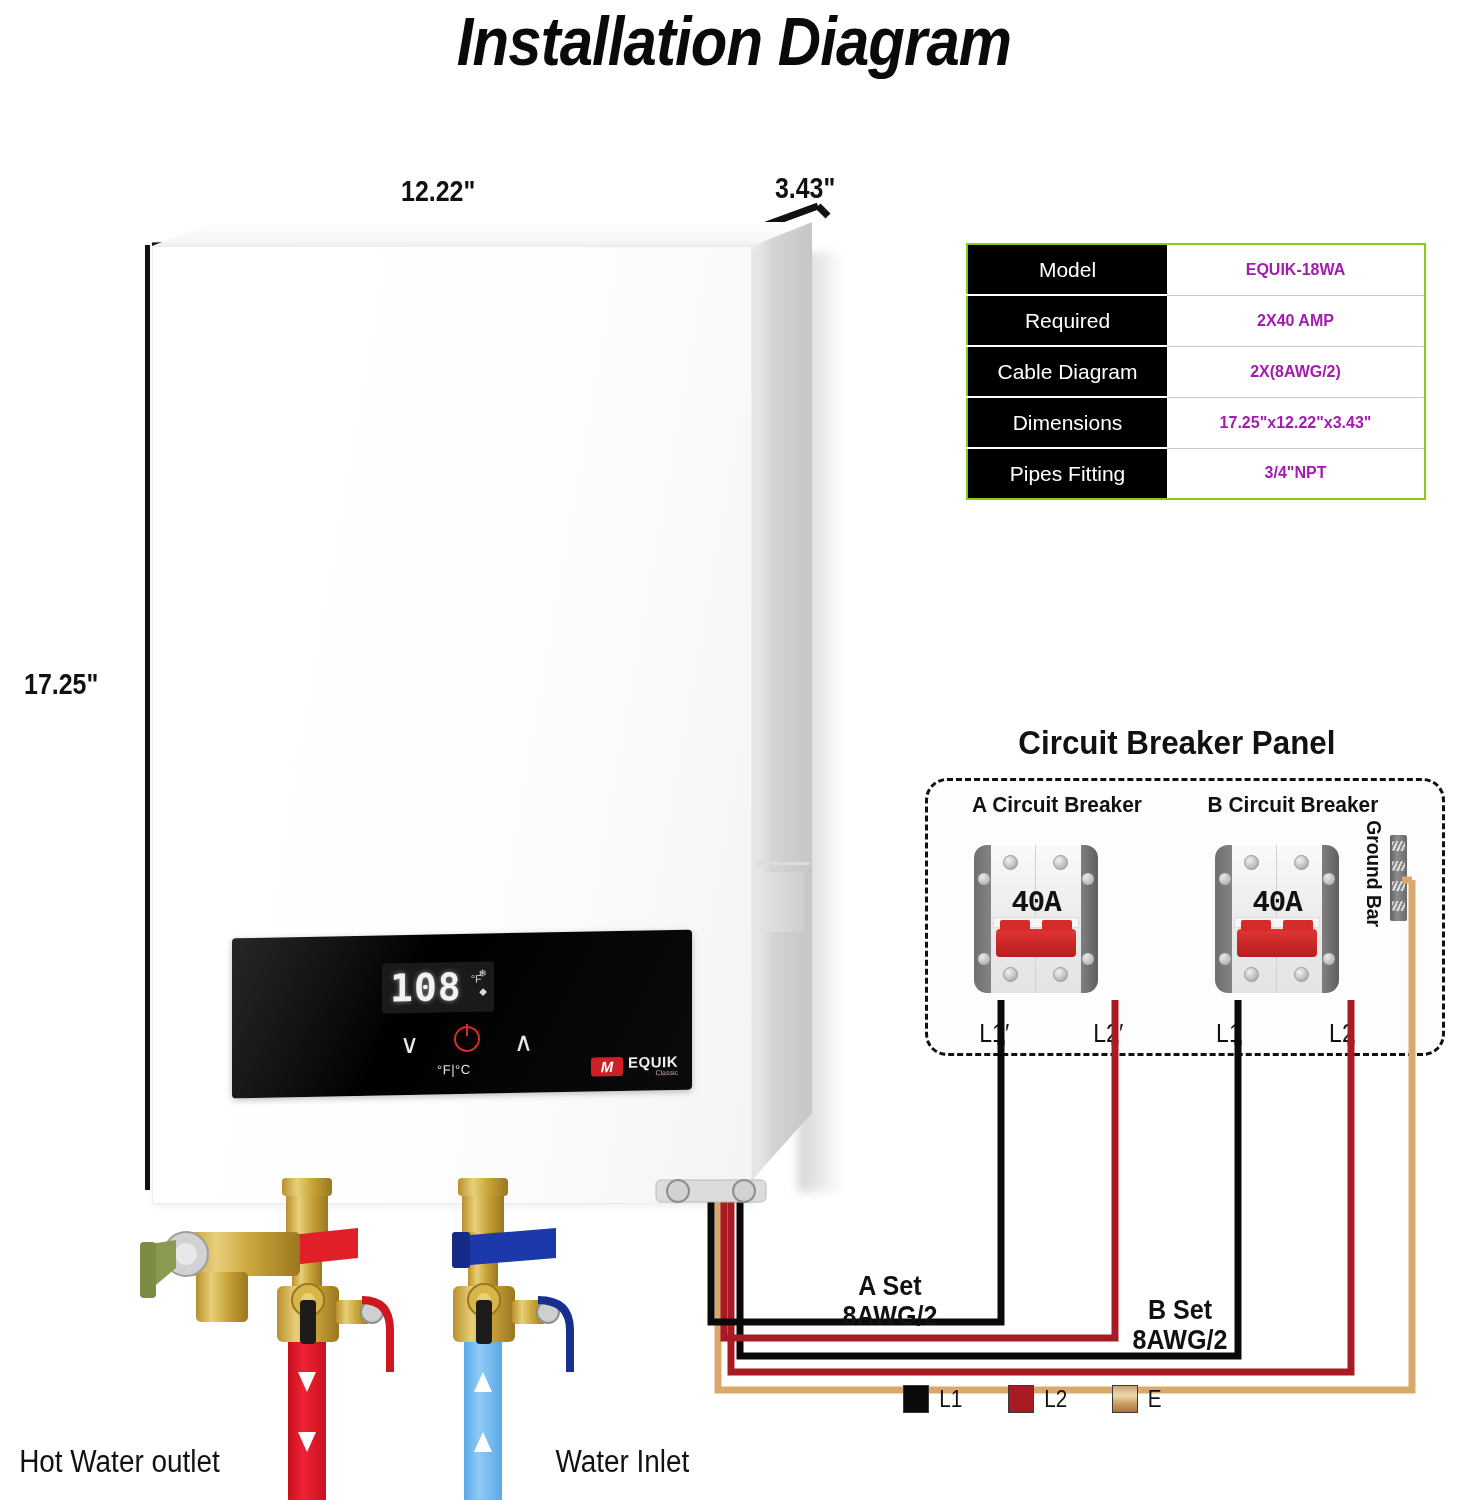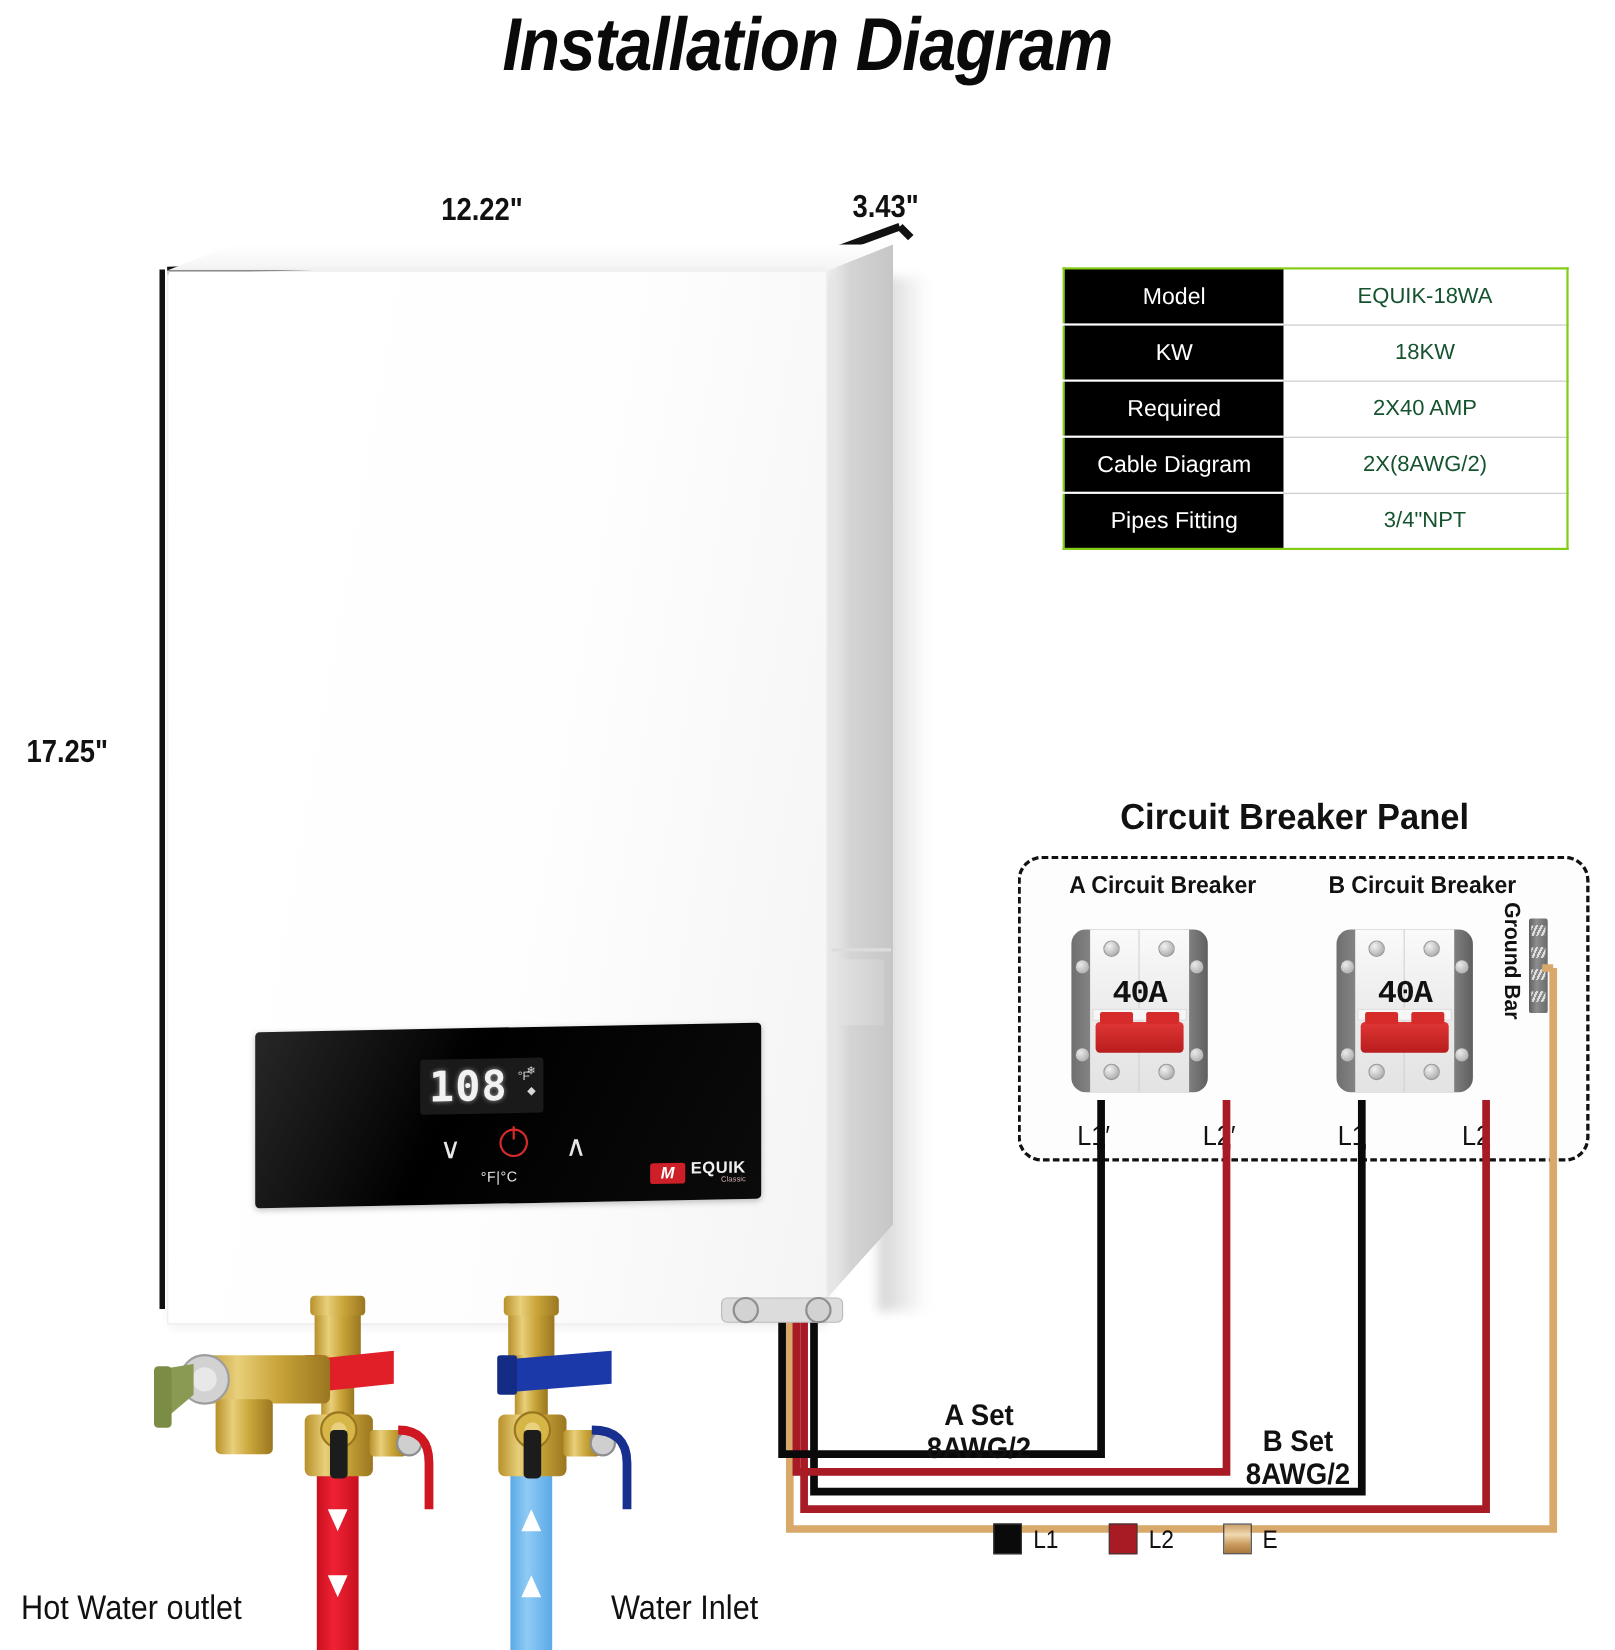--- a/index.html
+++ b/index.html
@@ -145,22 +145,22 @@
   }
   #spec-table tr { height: 51px; }
   #spec-table td { vertical-align: middle; }
   .spec-key {
     background: #000; color: #fff; width: 200px;
     text-align: center; font-size: 21px; font-weight: 500;
     border-bottom: 2px solid #fff;
   }
   #spec-table tr:last-child .spec-key { border-bottom: none; }
   .spec-val {
-    background: #fff; color: #14532d; text-align: center;
-    font-size: 20px; border-bottom: 1px solid #c8c8c8;
+    background: #fff; color: #a21caf; text-align: center;
+    font-size: 16px; border-bottom: 1px solid #c8c8c8; font-weight: bold;
   }
   #spec-table tr:last-child .spec-val { border-bottom: none; }
 
   
   #cbp-title {
     position: absolute; left: 1010px; top: 724px;
     font-size: 33px; font-weight: 700; color: #111;
     transform: scaleX(0.95);
   }
   #cbp-box {
@@ -333,30 +333,30 @@
     </div>
   </div>
 
   <table id="spec-table">
     <tbody id="spec-body">
         <tr>
           <td class="spec-key">Model</td>
           <td class="spec-val">EQUIK-18WA</td>
         </tr>
         <tr>
-          <td class="spec-key">KW</td>
-          <td class="spec-val">18KW</td>
-        </tr>
-        <tr>
           <td class="spec-key">Required</td>
           <td class="spec-val">2X40 AMP</td>
         </tr>
         <tr>
           <td class="spec-key">Cable  Diagram</td>
           <td class="spec-val">2X(8AWG/2)</td>
+        </tr>
+        <tr>
+          <td class="spec-key">Dimensions</td>
+          <td class="spec-val">17.25"x12.22"x3.43"</td>
         </tr>
         <tr>
           <td class="spec-key">Pipes Fitting</td>
           <td class="spec-val">3/4"NPT</td>
         </tr>
       </tbody>
   </table>
 
   <div id="cbp-title">Circuit Breaker Panel</div>
   <div id="cbp-box"></div>

